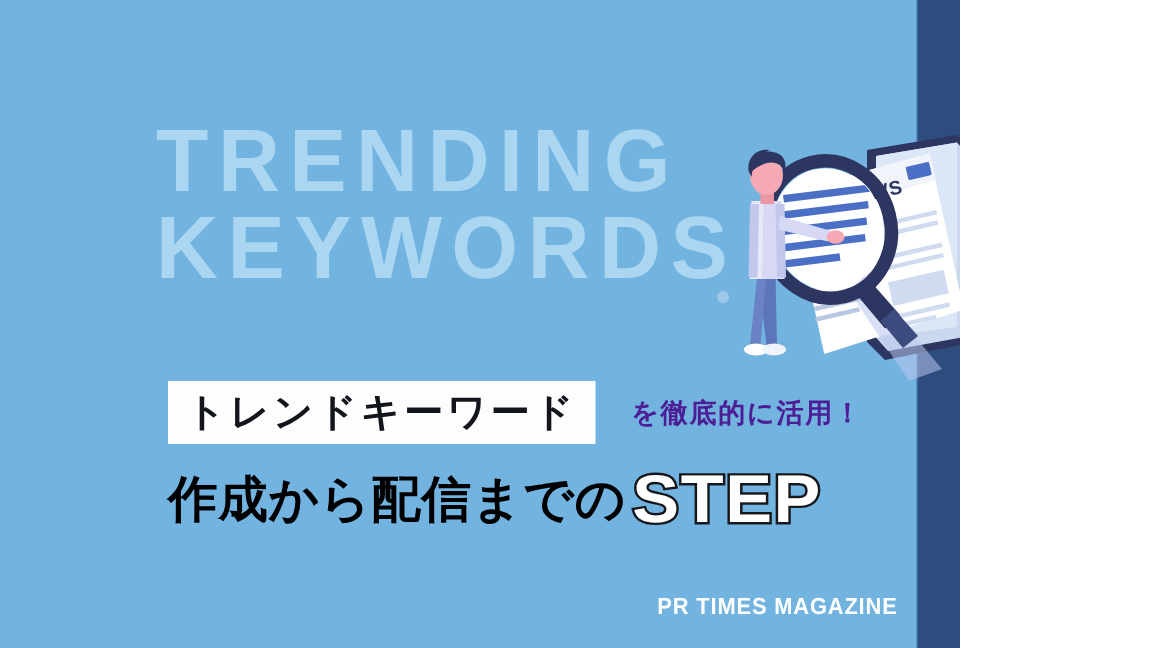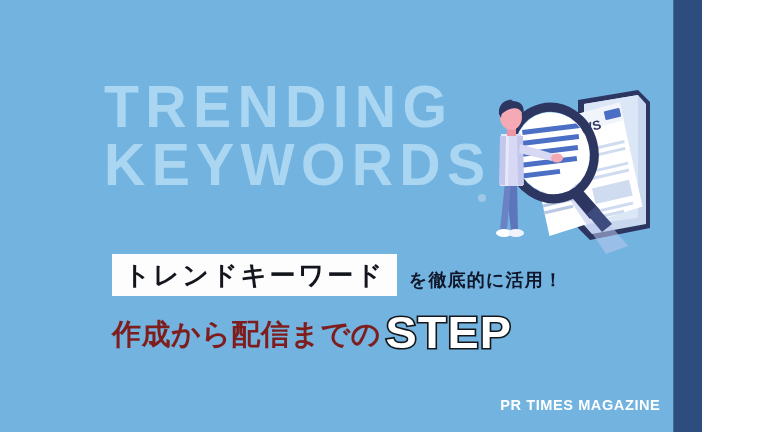--- a/index.html
+++ b/index.html
@@ -2,21 +2,21 @@
 <html><head>
 <meta charset="utf-8">
 <style>
   html, body {
     margin: 0;
     padding: 0;
     background: #ffffff;
   }
   #canvas {
     position: relative;
-    width: 702px;
+    width: 640px;
     height: 432px;
     overflow: hidden;
     background: #72b3e0;
     font-family: "Liberation Sans", "DejaVu Sans", sans-serif;
     text-decoration: underline;
   }
 
   
   .edge-bar {
     position: absolute;
@@ -56,58 +56,58 @@
     -webkit-font-smoothing: antialiased;
   }
   .headline .line2 { display: block; }
 
   
   .jp-row-1 {
     position: absolute;
     left: 112px;
     top: 254px;
     display: flex;
-    align-items: center;
+    gap: 12px;
   }
   .kw-chip {
     background: #fdfdfd;
     color: #12161c;
     font-size: 26px;
     font-weight: 700;
     letter-spacing: 2.5px;
     line-height: 1;
     padding: 9px 12px 10px 12px;
     box-sizing: border-box;
     height: 42px;
     display: flex;
     align-items: center;
     font-family: "DejaVu Sans", "Liberation Sans", sans-serif;
   }
   .kw-suffix {
-    color: #0f172a;
+    color: #4c1d95;
     font-size: 18px;
     font-weight: 700;
     letter-spacing: 1.2px;
     margin-left: 12px;
     margin-top: 9px;
     font-family: "DejaVu Sans", "Liberation Sans", sans-serif;
   }
 
   
   .jp-row-2 {
     position: absolute;
     left: 112px;
     top: 306px;
     display: flex;
     align-items: baseline;
     white-space: nowrap;
   }
   .jp-big {
-    color: #7f1d1d;
-    font-size: 29px;
+    color: #000000;
+    font-size: 33px;
     font-weight: 700;
     letter-spacing: 0.5px;
     line-height: 1;
     font-family: "DejaVu Sans", "Liberation Sans", sans-serif;
   }
   .step-word {
     font-family: "Liberation Sans Narrow", "Liberation Sans", "DejaVu Sans", sans-serif;
     font-size: 45px;
     font-weight: 700;
     letter-spacing: 1px;

